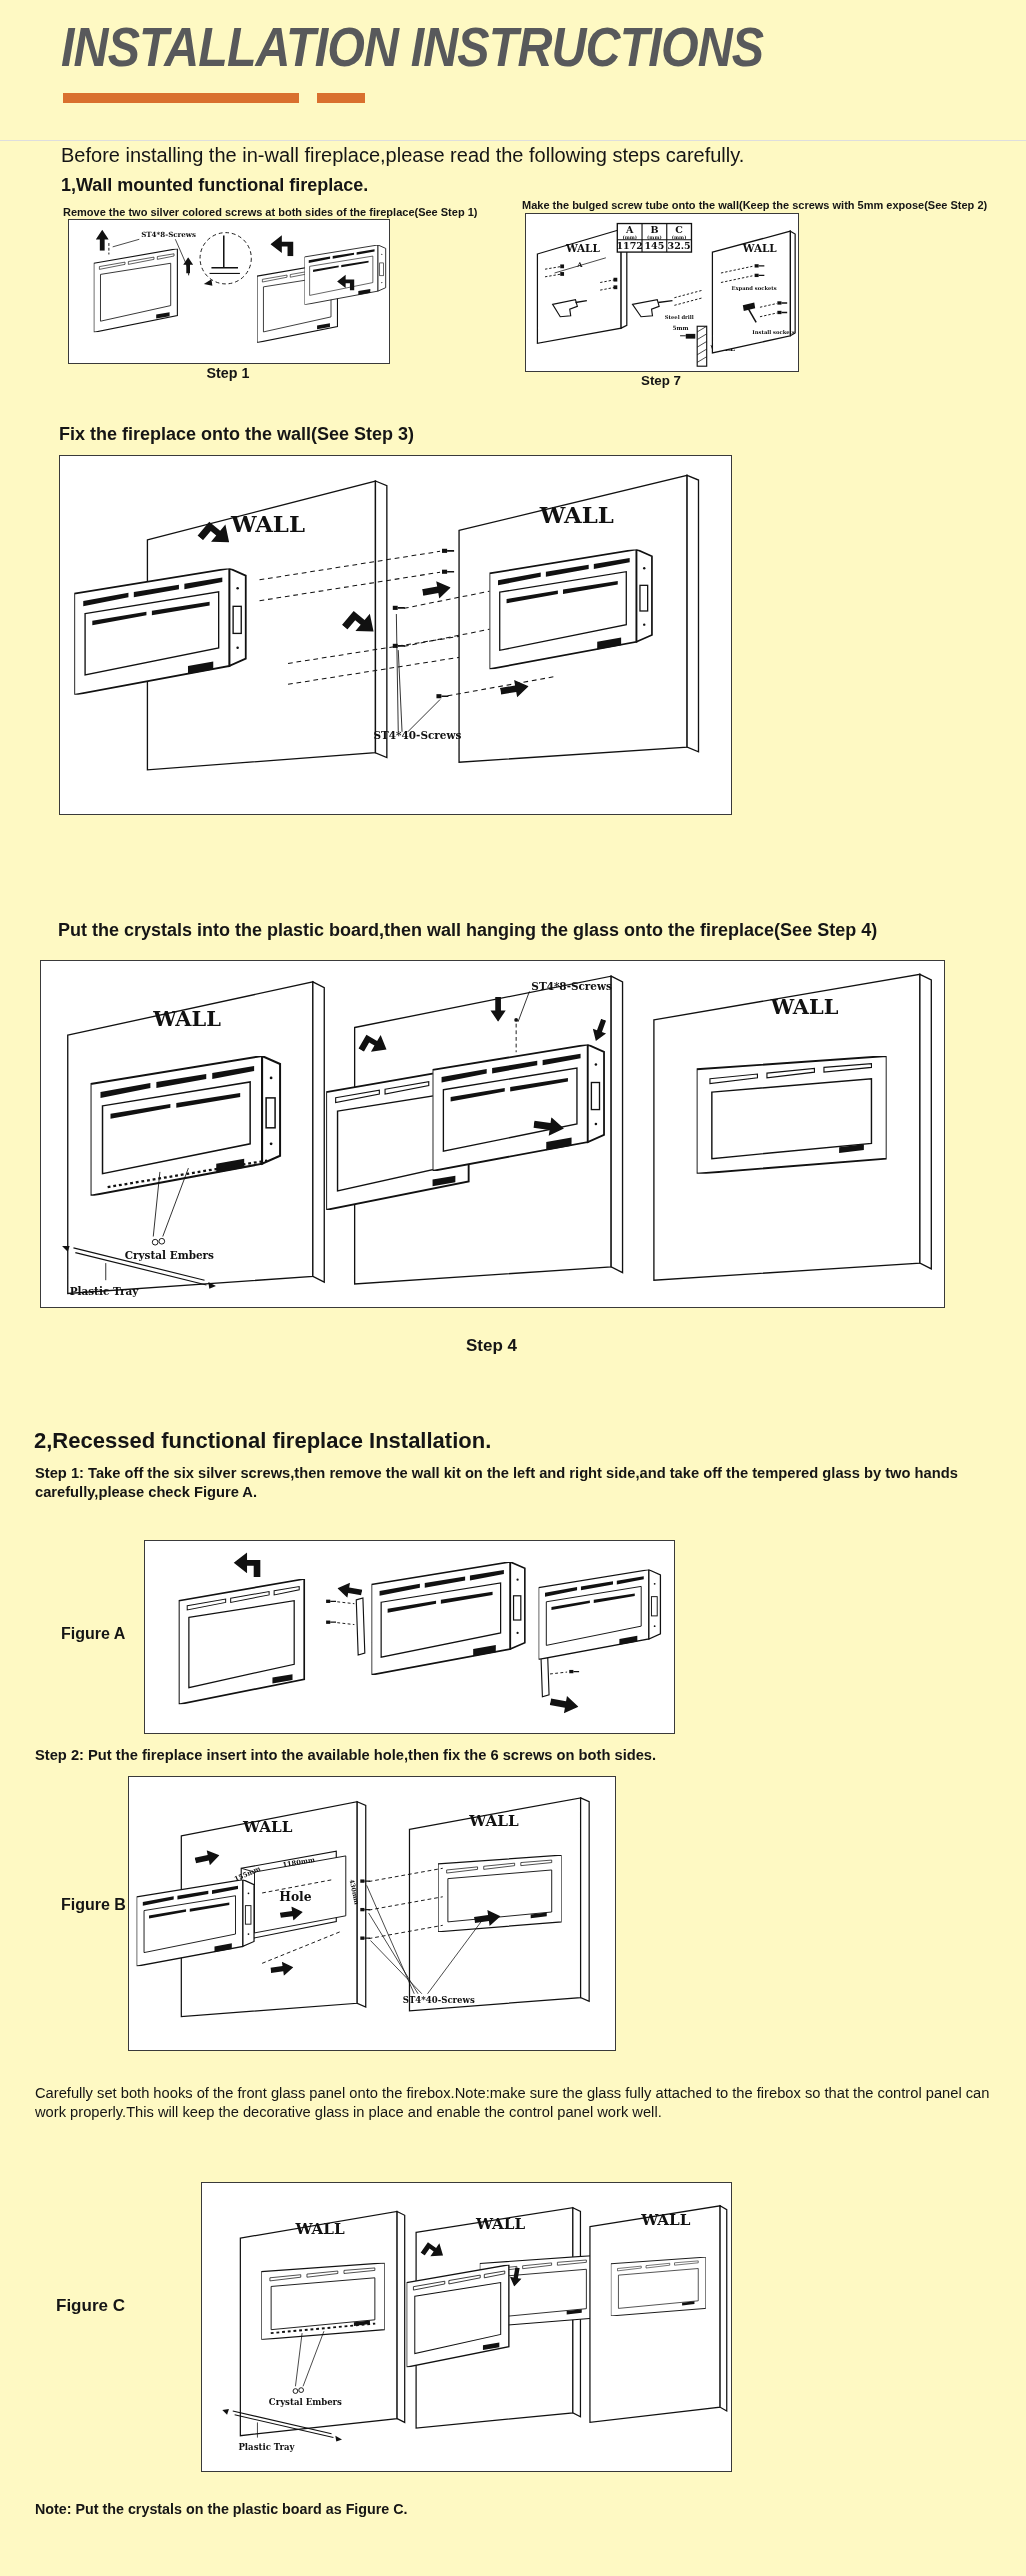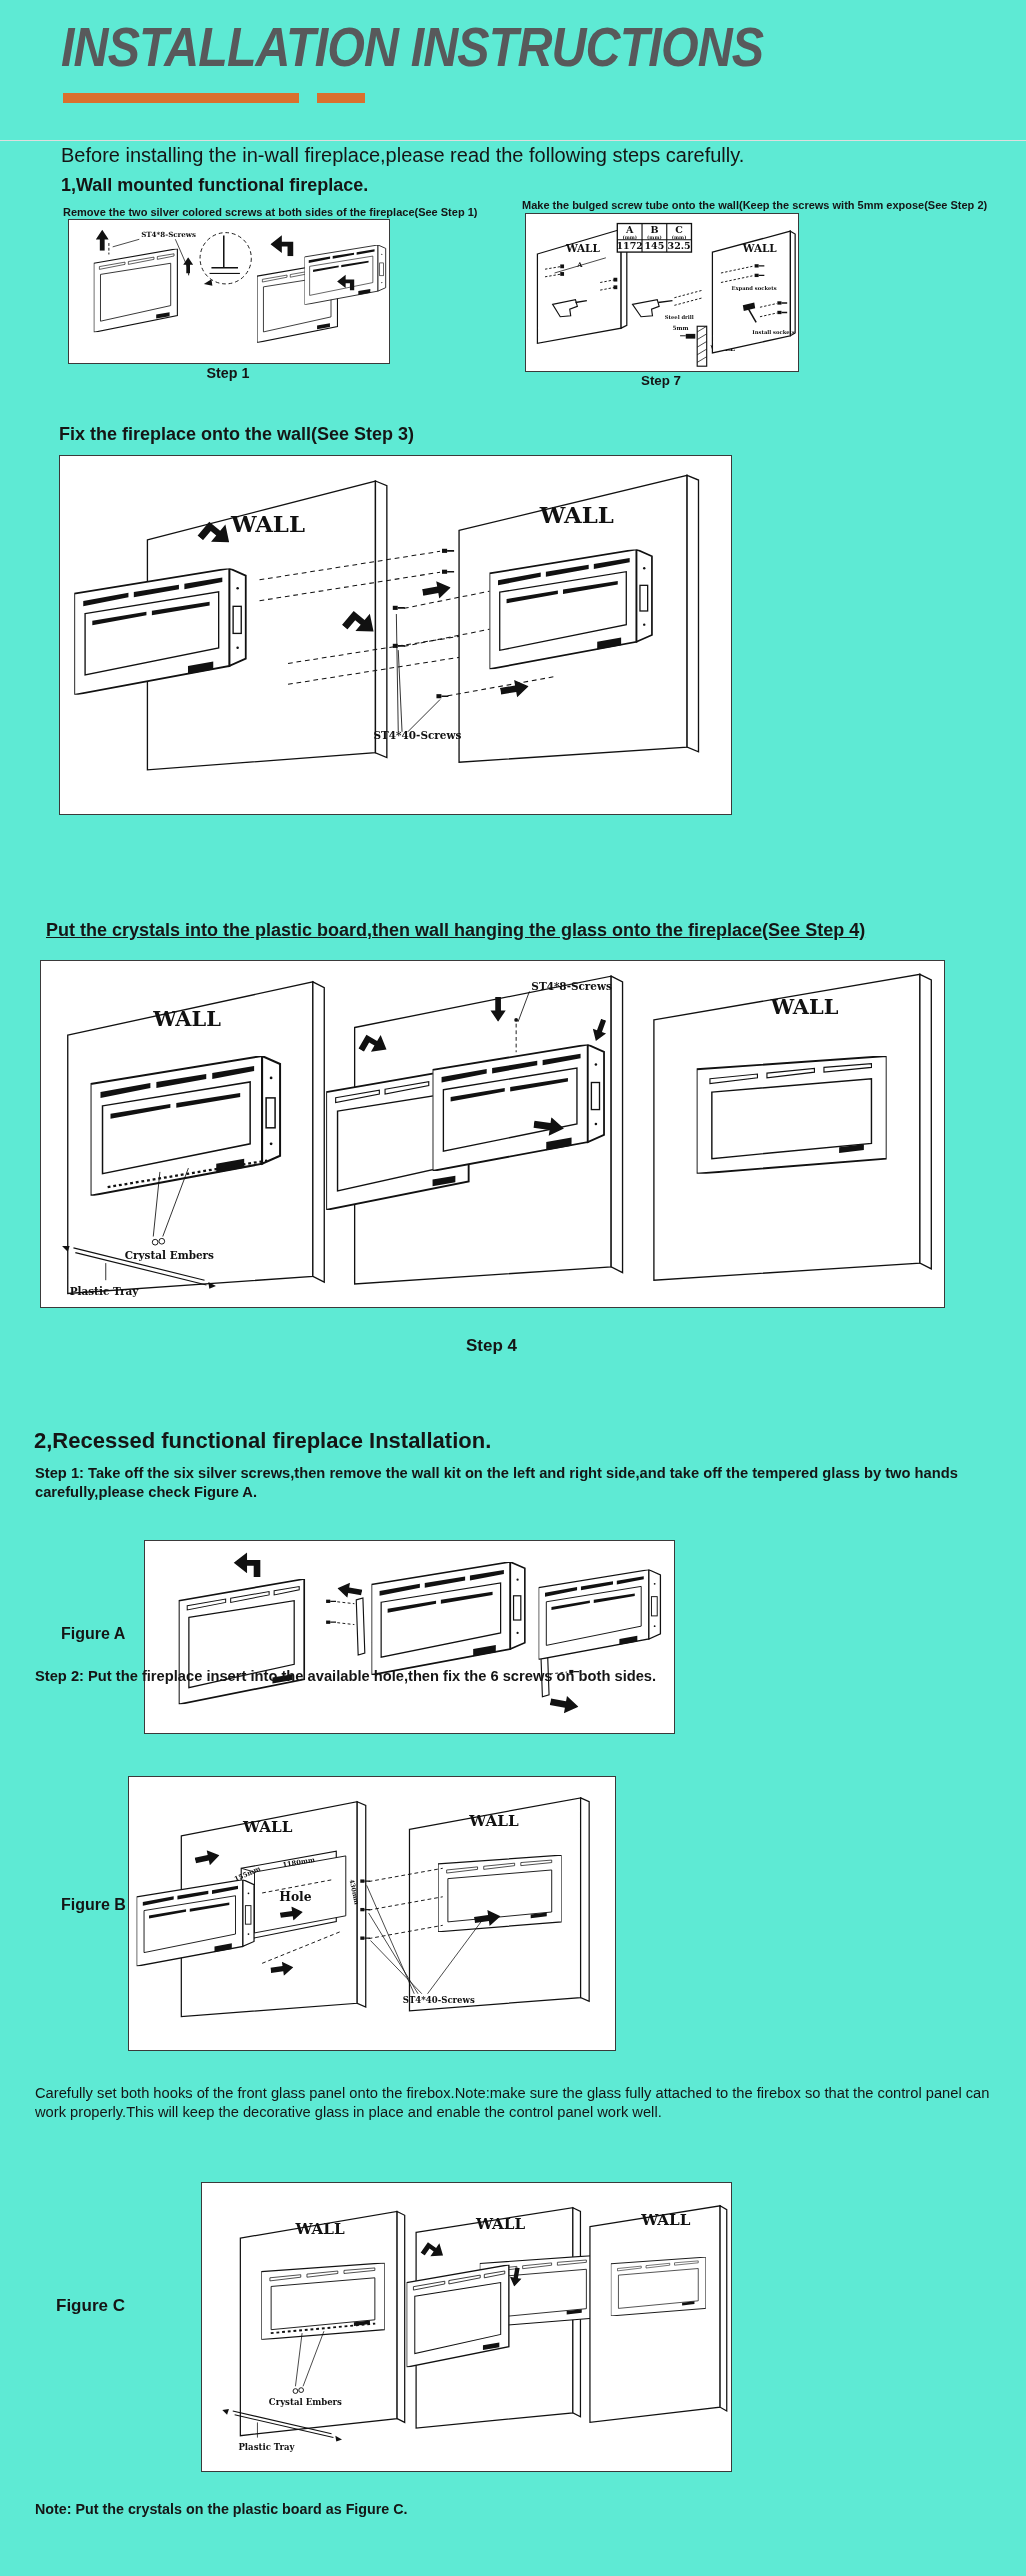--- a/index.html
+++ b/index.html
@@ -1,16 +1,16 @@
 <!DOCTYPE html>
 <html style="font-size:15px"><head>
 <meta charset="utf-8">
 <style>
   html,body{margin:0;padding:0;background:#e9e9e9;}
-  .page{position:relative;width:1027px;height:2576px;background:#5eead4;
+  .page{position:relative;width:1027px;height:2576px;background:#fef9c3;
         font-family:"Liberation Sans",sans-serif;color:#151515;overflow:hidden;}
   .abs{position:absolute;}
   .title{font-size:55px;font-weight:bold;font-style:italic;color:#58595B;
          letter-spacing:-1px;transform:scaleX(.88);transform-origin:left top;white-space:nowrap;}
   .bar{background:#D9702E;height:9.5px;}
   .topline{position:absolute;left:0;top:140px;width:1027px;height:1px;background:#dedede;}
   .h-intro{font-size:20px;font-weight:normal;white-space:nowrap;}
   .h-sub{font-size:18px;font-weight:bold;white-space:nowrap;}
   .cap{font-size:11px;font-weight:bold;white-space:nowrap;}
   .figbox{border:1.9px solid #3a3a3a;background:#fff;}
@@ -200,21 +200,21 @@
       <use href="#scr" x="0" y="0" width="13" height="9" transform="translate(396 248)"></use>
       <use href="#arr" x="0" y="0" width="30" height="19" fill="#111" transform="translate(380 134) rotate(-10)"></use>
       <use href="#arr" x="0" y="0" width="30" height="19" fill="#111" transform="translate(462 238) rotate(-10)"></use>
       <text x="330" y="298" font-size="11">ST4*40-Screws</text>
       <line x1="356" y1="290" x2="354" y2="166" stroke="#111" stroke-width=".9"></line>
       <line x1="360" y1="290" x2="356" y2="204" stroke="#111" stroke-width=".9"></line>
       <line x1="366" y1="290" x2="400" y2="256" stroke="#111" stroke-width=".9"></line>
     </svg>
   </div>
 
-  <div class="abs h-sub" style="left:46px;top:920px;text-decoration:underline;">Put the crystals into the plastic board,then wall hanging the glass onto the fireplace(See Step 4)</div>
+  <div class="abs h-sub" style="left:58px;top:920px;">Put the crystals into the plastic board,then wall hanging the glass onto the fireplace(See Step 4)</div>
   <div class="abs figbox" style="left:40px;top:960px;width:903px;height:346px;">
     <svg width="899" height="342" viewBox="0 0 946 360">
       <polygon points="28,78 286,22 286,332 28,350" fill="#fff" stroke="#111" stroke-width="1.4"></polygon>
       <polygon points="286,22 298,28 298,338 286,332" fill="#fff" stroke="#111" stroke-width="1.4"></polygon>
       <text x="118" y="68" font-size="22">WALL</text>
       <use href="#firebox" x="52" y="100" width="210" height="147"></use>
       <line x1="70" y1="238" x2="238" y2="210" stroke="#111" stroke-width="2.4" stroke-dasharray="3 3"></line>
       <line x1="125" y1="222" x2="118" y2="290" stroke="#111" stroke-width=".9"></line>
       <line x1="155" y1="218" x2="128" y2="290" stroke="#111" stroke-width=".9"></line>
       <circle cx="120" cy="296" r="3" fill="none" stroke="#111" stroke-width="1"></circle>
@@ -265,21 +265,21 @@
       <polygon points="416,108 423,106 425,162 418,164" fill="#fff" stroke="#111" stroke-width="1.2"></polygon>
       <line x1="426" y1="112" x2="444" y2="110" stroke="#111" stroke-width="1" stroke-dasharray="3 2.5"></line>
       <line x1="426" y1="140" x2="444" y2="138" stroke="#111" stroke-width="1" stroke-dasharray="3 2.5"></line>
       <use href="#scr" x="0" y="0" width="11" height="7" transform="translate(446 106)"></use>
       <use href="#scr" x="0" y="0" width="11" height="7" transform="translate(446 134)"></use>
       <use href="#arr" x="0" y="0" width="30" height="19" fill="#111" transform="translate(428 160) rotate(10)"></use>
       <use href="#firebox" x="414" y="30" width="135" height="95"></use>
     </svg>
   </div>
 
-  <div class="abs para" style="left:35px;top:1667px;width:955px;">Step 2: Put the fireplace insert into the available hole,then fix the 6 screws on both sides.</div>
+  <div class="abs para" style="left:35px;top:1746px;width:955px;">Step 2: Put the fireplace insert into the available hole,then fix the 6 screws on both sides.</div>
   <div class="abs figlabel" style="left:61px;top:1896px;">Figure B</div>
   <div class="abs figbox" style="left:128px;top:1776px;width:486px;height:273px;border-width:1.4px;">
     <svg width="483" height="270" viewBox="0 0 508 284">
       <polygon points="55,62 240,26 240,238 55,252" fill="#fff" stroke="#111" stroke-width="1.3"></polygon>
       <polygon points="240,26 249,30 249,242 240,238" fill="#fff" stroke="#111" stroke-width="1.3"></polygon>
       <text x="120" y="58" font-size="16">WALL</text>
       <g>
         <polygon points="118,96 218,78 218,152 118,172" fill="#fff" stroke="#111" stroke-width="1.2"></polygon>
         <polygon points="132,100 228,83 228,146 132,164" fill="#fff" stroke="#111" stroke-width="1"></polygon>
         <line x1="118" y1="96" x2="132" y2="100" stroke="#111" stroke-width="1"></line>

